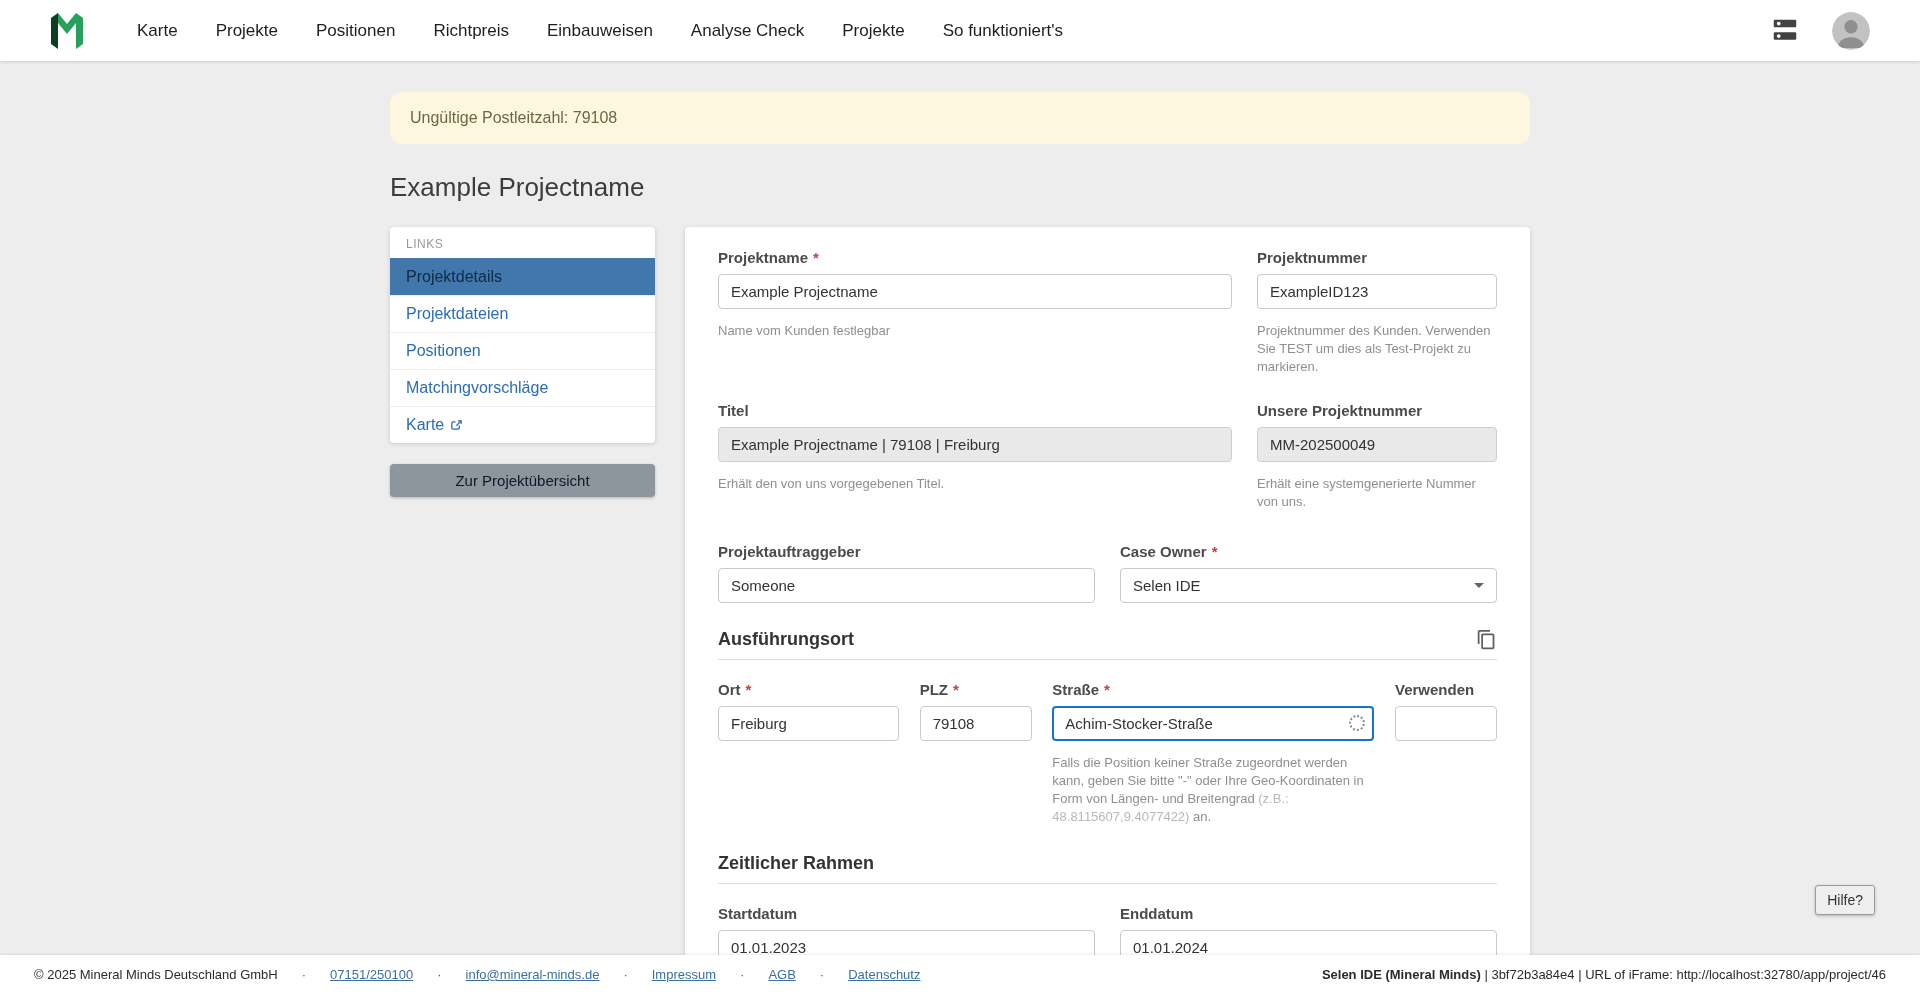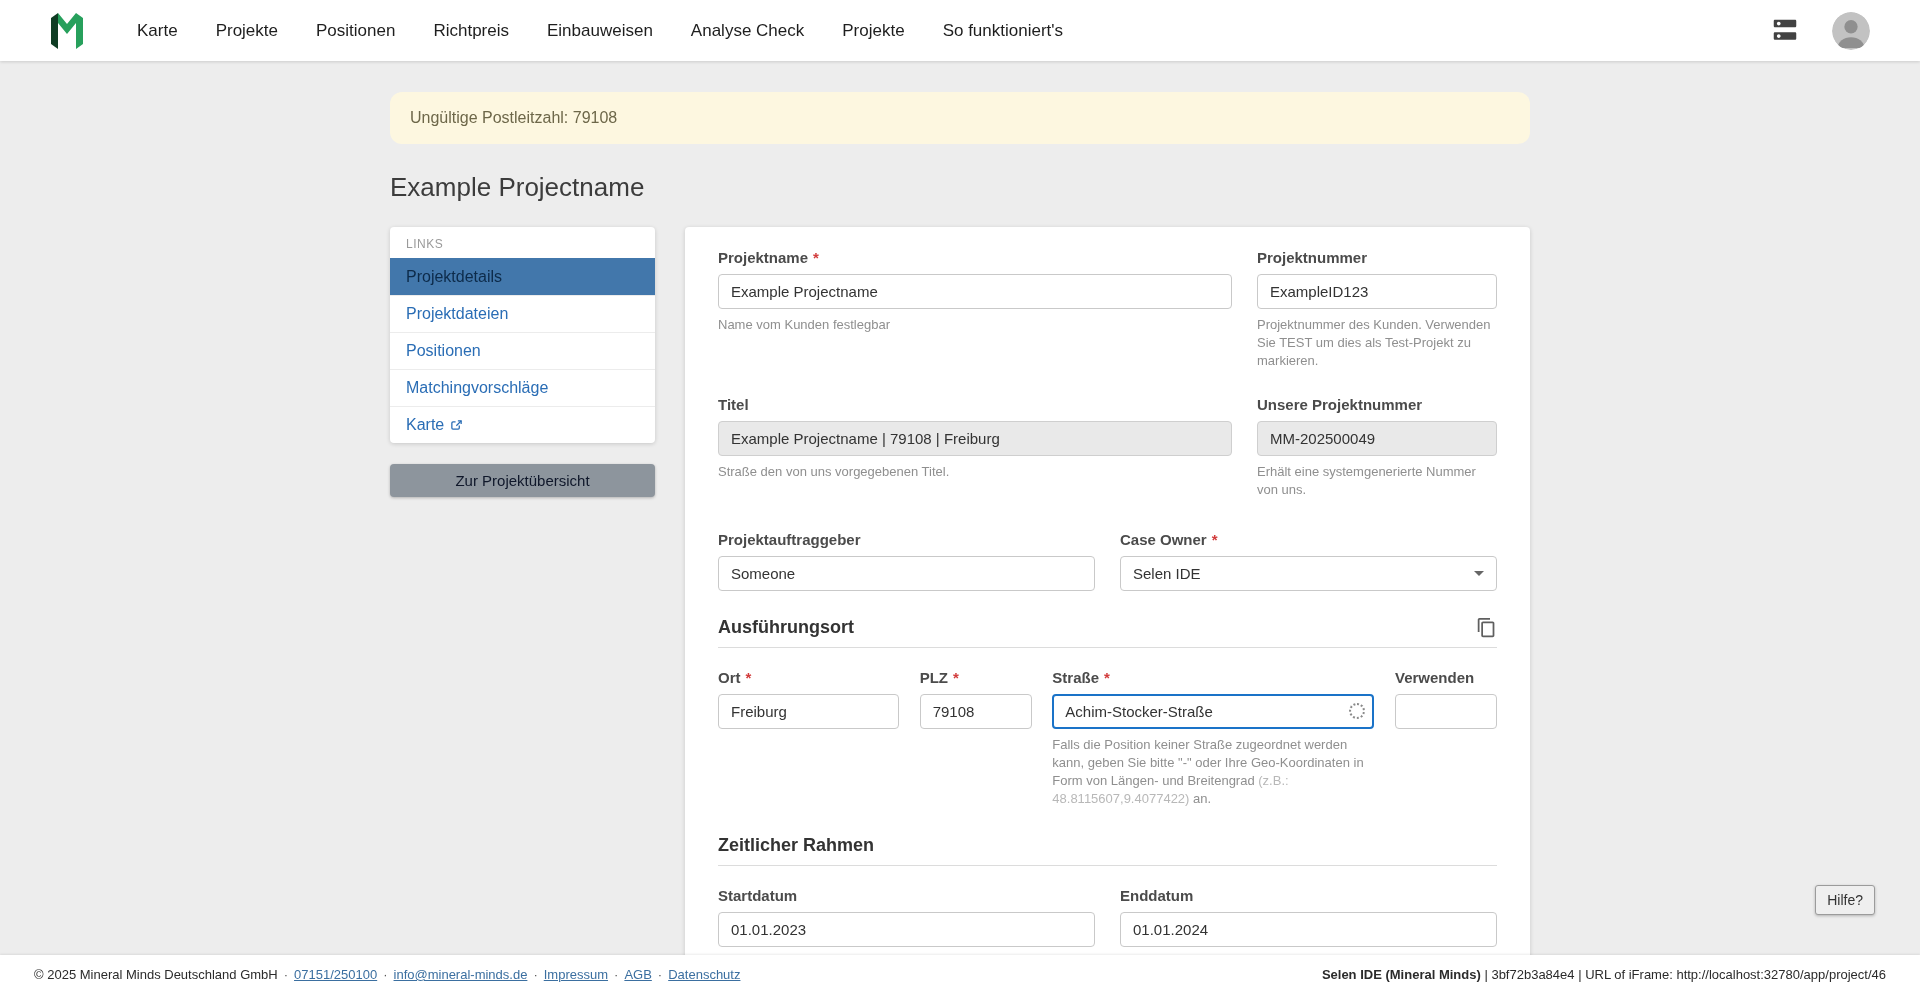--- a/index.html
+++ b/index.html
@@ -88,41 +88,41 @@
   }
   @keyframes spin { to { transform: rotate(360deg); } }
 
   .select {
     width: 100%; height: 35px; border: 1px solid #c9c9c9; border-radius: 4px;
     padding: 0 12px; font-size: 15px; color: #333; background: #fff;
     display: flex; align-items: center; justify-content: space-between; cursor: pointer;
   }
   .select-arrow { width: 0; height: 0; border-left: 5px solid transparent; border-right: 5px solid transparent; border-top: 5px solid #666; }
 
-  .help { font-size: 13px; color: #8f8f8f; margin-top: 7px; line-height: 1.38; }
+  .help { font-size: 13px; color: #8f8f8f; margin-top: 13px; line-height: 1.38; }
   .muted { color: #b8b8b8; }
 
   .section { display: flex; align-items: center; justify-content: space-between; margin-top: 20px; }
   .section-title { font-size: 18px; font-weight: 700; color: #333; }
   .section-hr { border: none; border-top: 1px solid #dcdcdc; margin: 9px 0 21px; }
   .icon-btn { cursor: pointer; display: flex; align-items: center; }
 
   
   .help-btn {
     position: fixed; right: 45px; bottom: 79px; background: #efefef; color: #333;
     border: 1px solid #9b9b9b; border-radius: 3px; padding: 6px 11px; font-size: 14px;
     cursor: pointer; box-shadow: 0 1px 3px rgba(0,0,0,.25); font-family: inherit; z-index: 20;
   }
   .footer {
     position: fixed; left: 0; right: 0; bottom: 0; height: 39px; background: #fff;
     display: flex; align-items: center; justify-content: space-between;
     padding: 0 34px; font-size: 13px; color: #2b2b2b;
     box-shadow: 0 -1px 2px rgba(0,0,0,.08); z-index: 15;
   }
-  .footer-left { display: flex; align-items: center; gap: 6px; }
+  .footer-left { display: flex; align-items: center; gap: 24px; }
   .f-link { color: #3b6fa0; text-decoration: underline; cursor: pointer; }
   .f-sep { color: #555; }
   .footer-right { font-size: 13px; }
   .footer-user { font-weight: 700; }
 </style>
 </head>
 <body>
 
 <header class="nav">
   <div class="logo">
@@ -218,21 +218,21 @@
             <div class="help">Projektnummer des Kunden. Verwenden Sie TEST um dies als Test-Projekt zu markieren.</div>
           </div>
         </div>
 
         <div class="form-row mb-md">
           <div class="w-main">
             <label class="label">
               <span>Titel</span>
             </label>
             <input class="input disabled" readonly="" value="Example Projectname | 79108 | Freiburg" style="">
-            <div class="help">Straße den von uns vorgegebenen Titel.</div>
+            <div class="help">Erhält den von uns vorgegebenen Titel.</div>
           </div>
           <div class="w-side">
             <label class="label">
               <span>Unsere Projektnummer</span>
             </label>
             <input class="input disabled" readonly="" value="MM-202500049" style="">
             <div class="help">Erhält eine systemgenerierte Nummer von uns.</div>
           </div>
         </div>
 

